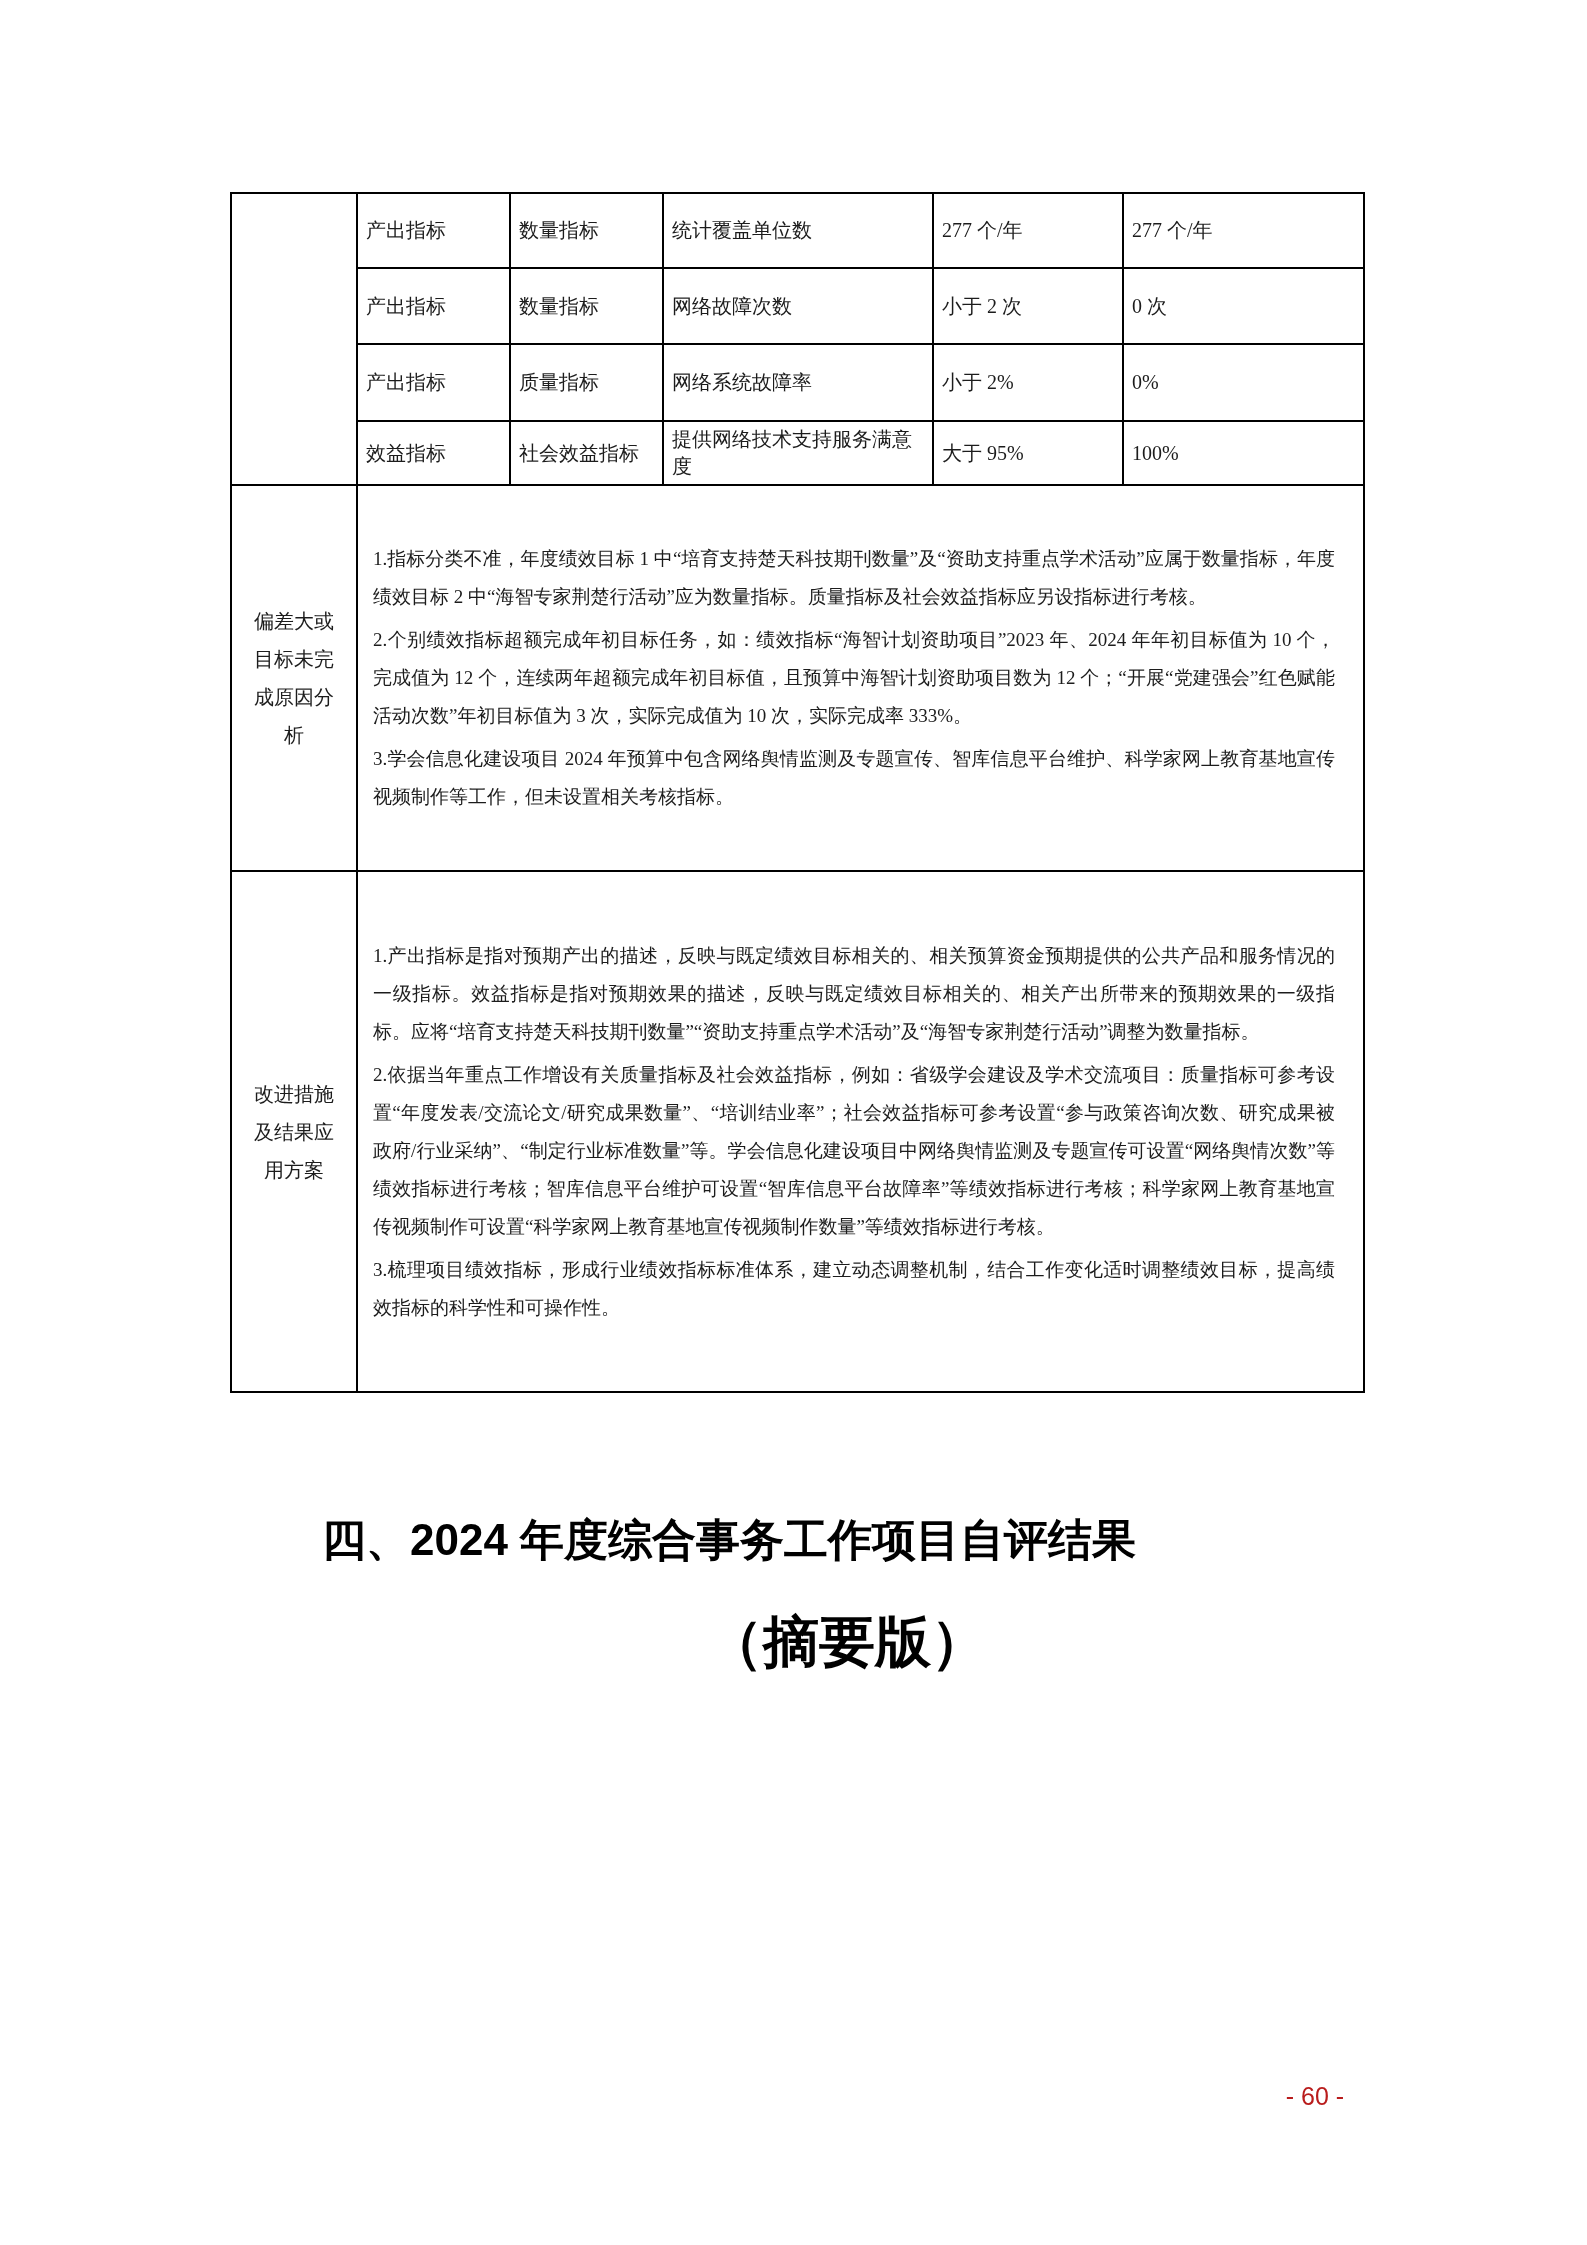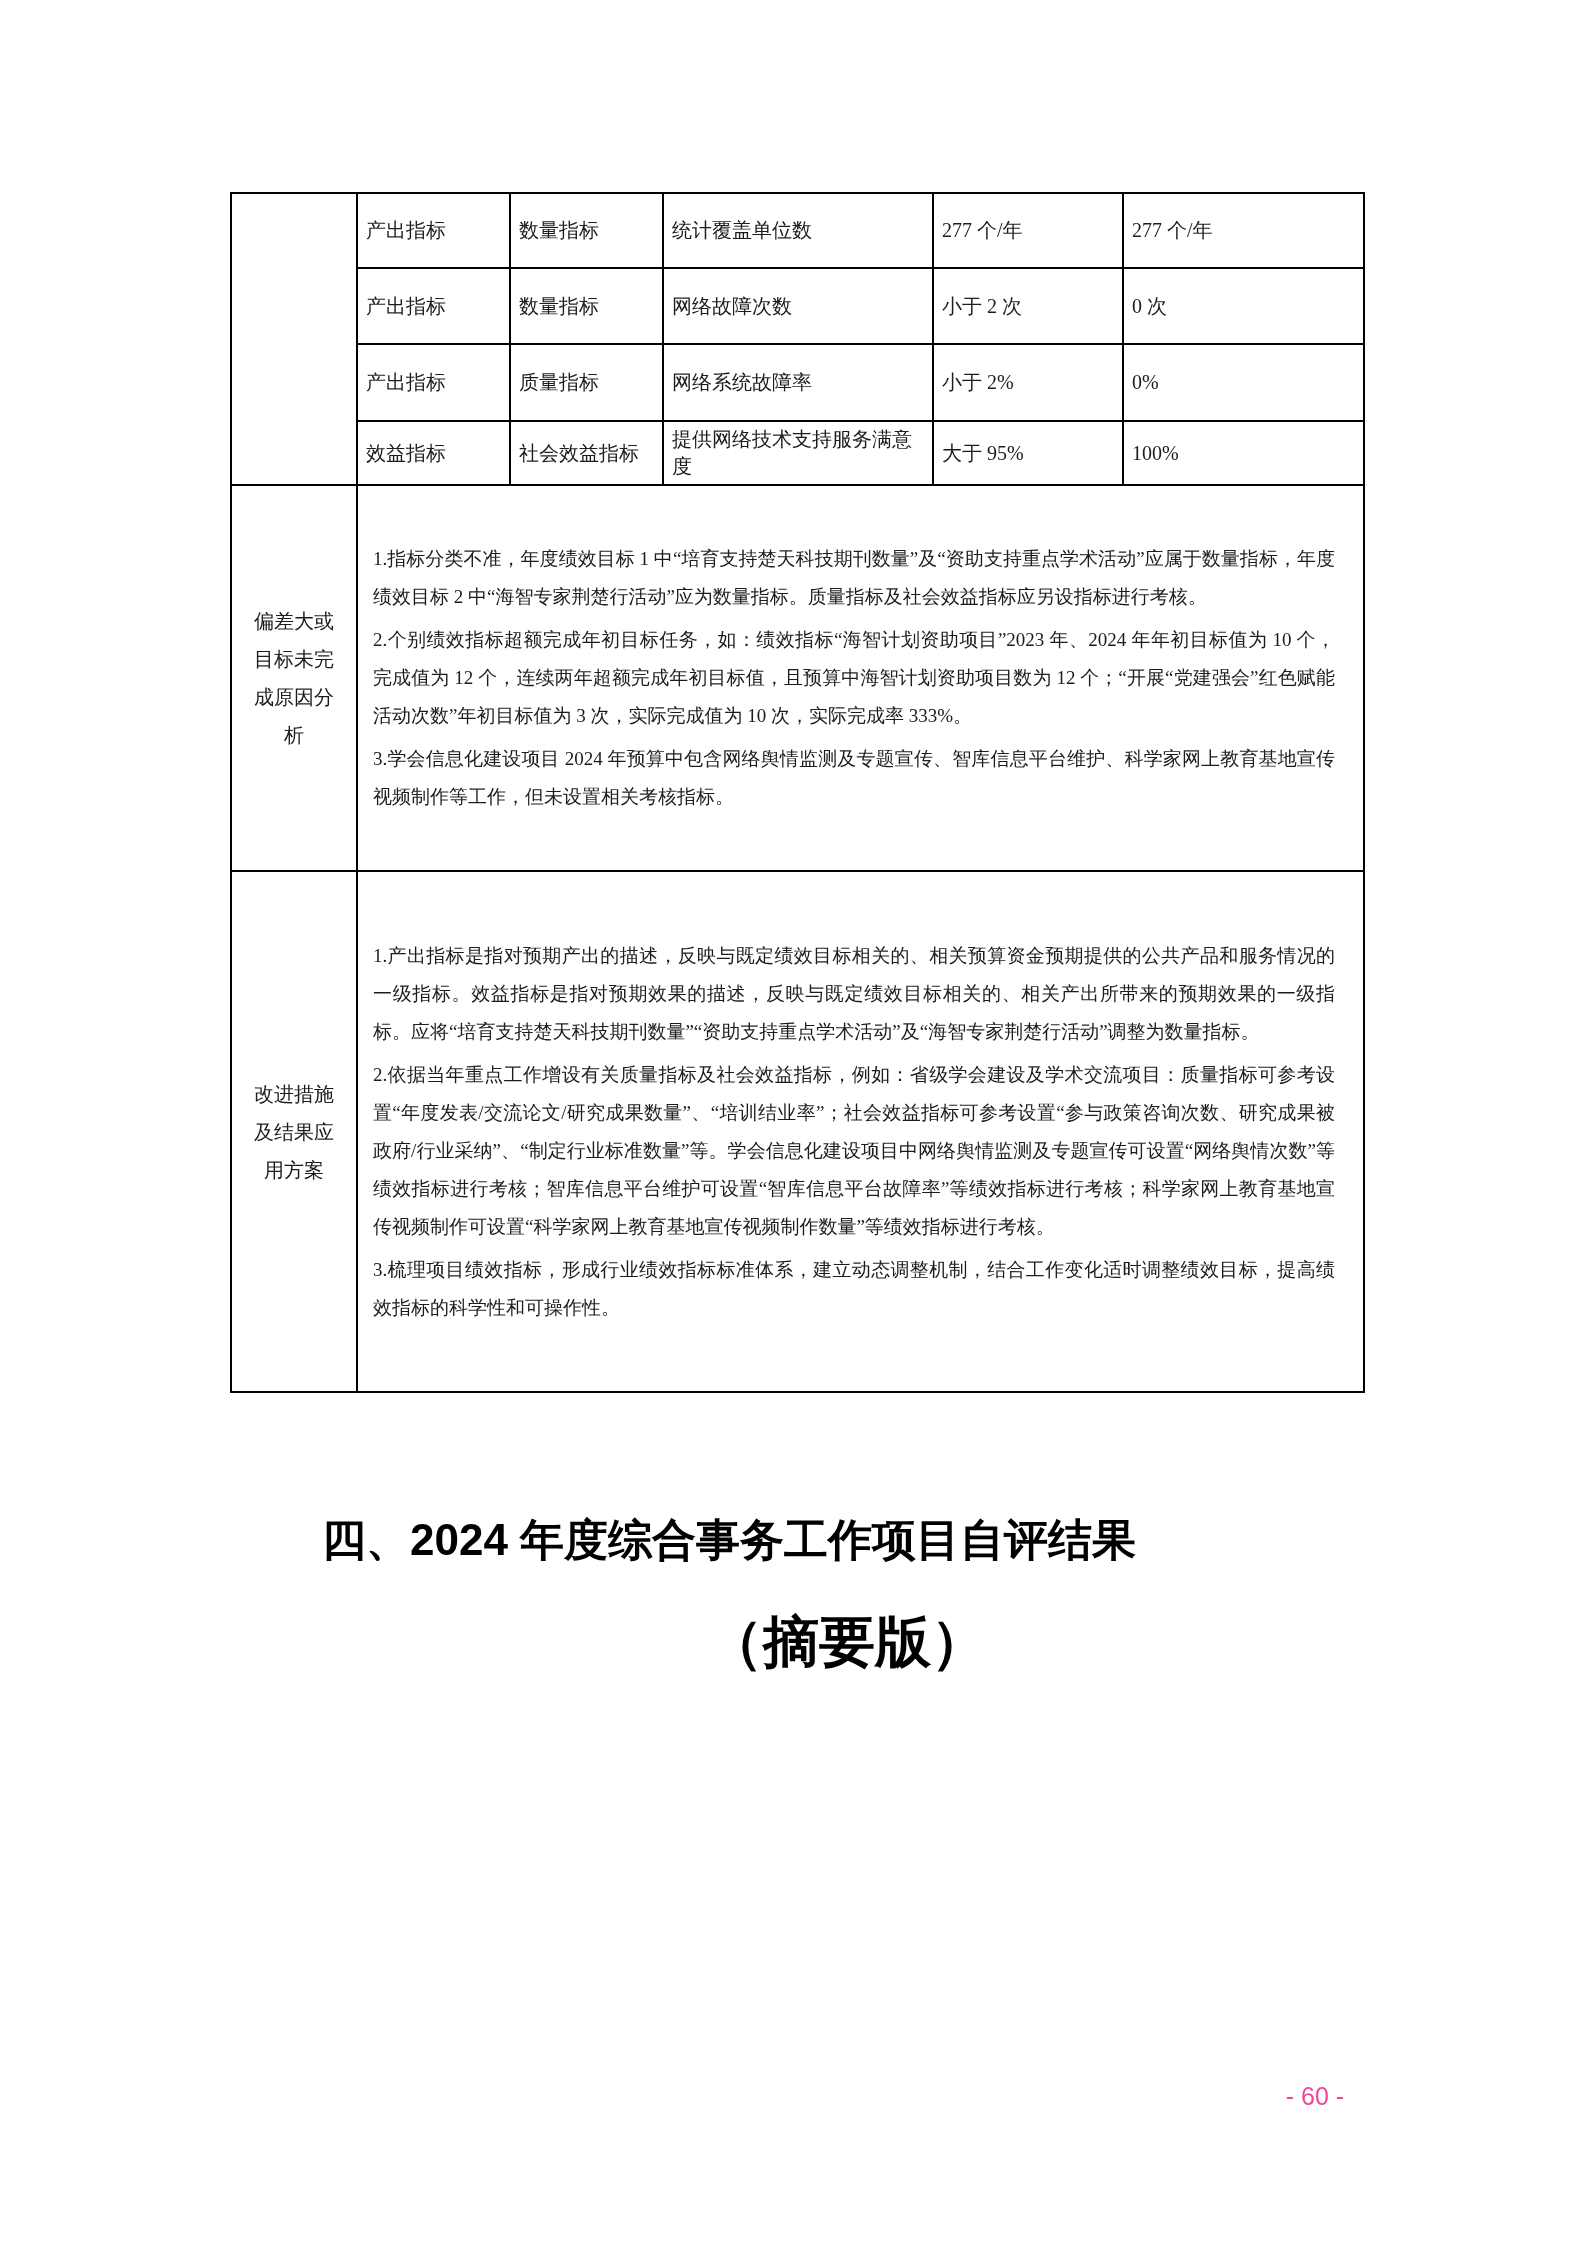--- a/index.html
+++ b/index.html
@@ -70,21 +70,21 @@
   .body-par{
     position:absolute;left:190px;top:1726px;width:1172px;
     font-family:"Liberation Serif",serif;
     font-size:45px;line-height:85px;
     text-align:justify;text-indent:90px;
   }
   .page-number{
     position:absolute;left:1250px;top:2082px;width:130px;
     text-align:center;
     font-family:"Liberation Sans",sans-serif;
-    font-size:25px;line-height:28px;color:#ec4899;
+    font-size:25px;line-height:28px;color:#b91c1c;
   }
 </style>
 </head>
 <body>
 
 <div class="page">
 
   <table class="perf">
     <colgroup>
       <col style="width:126px">

